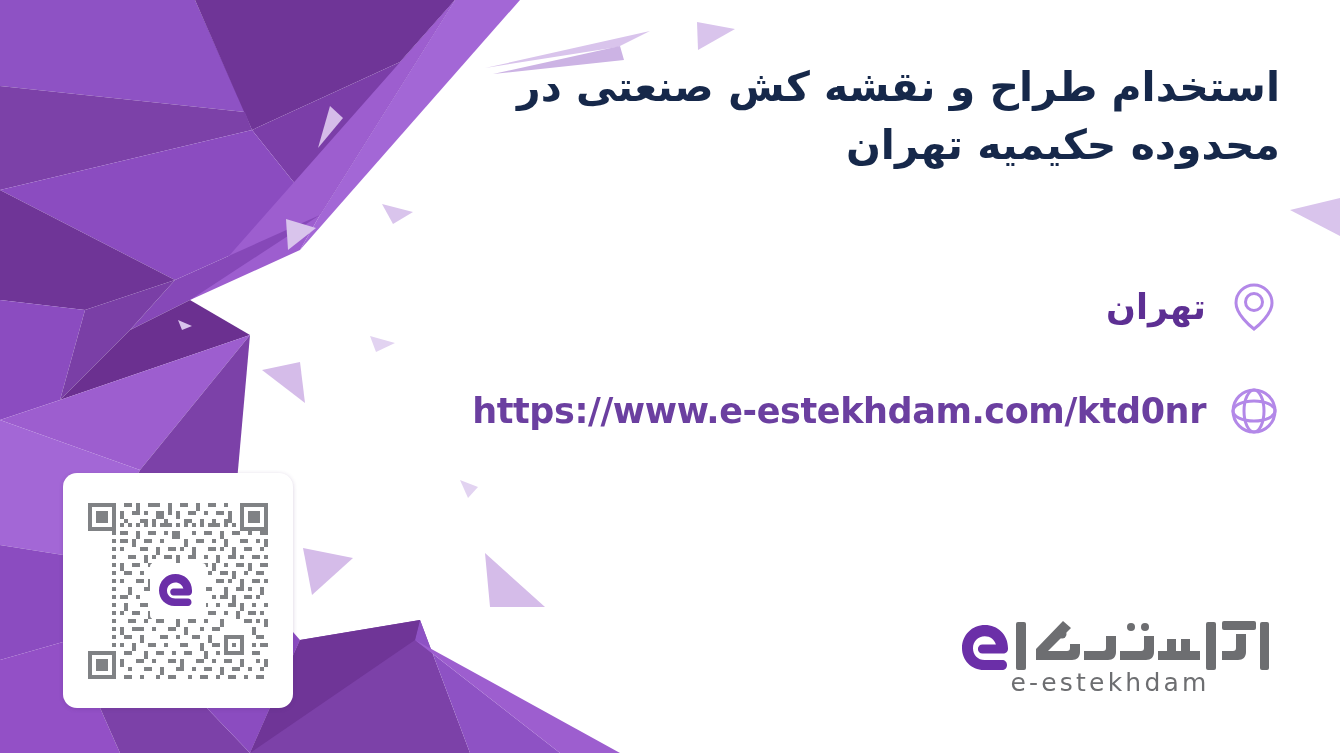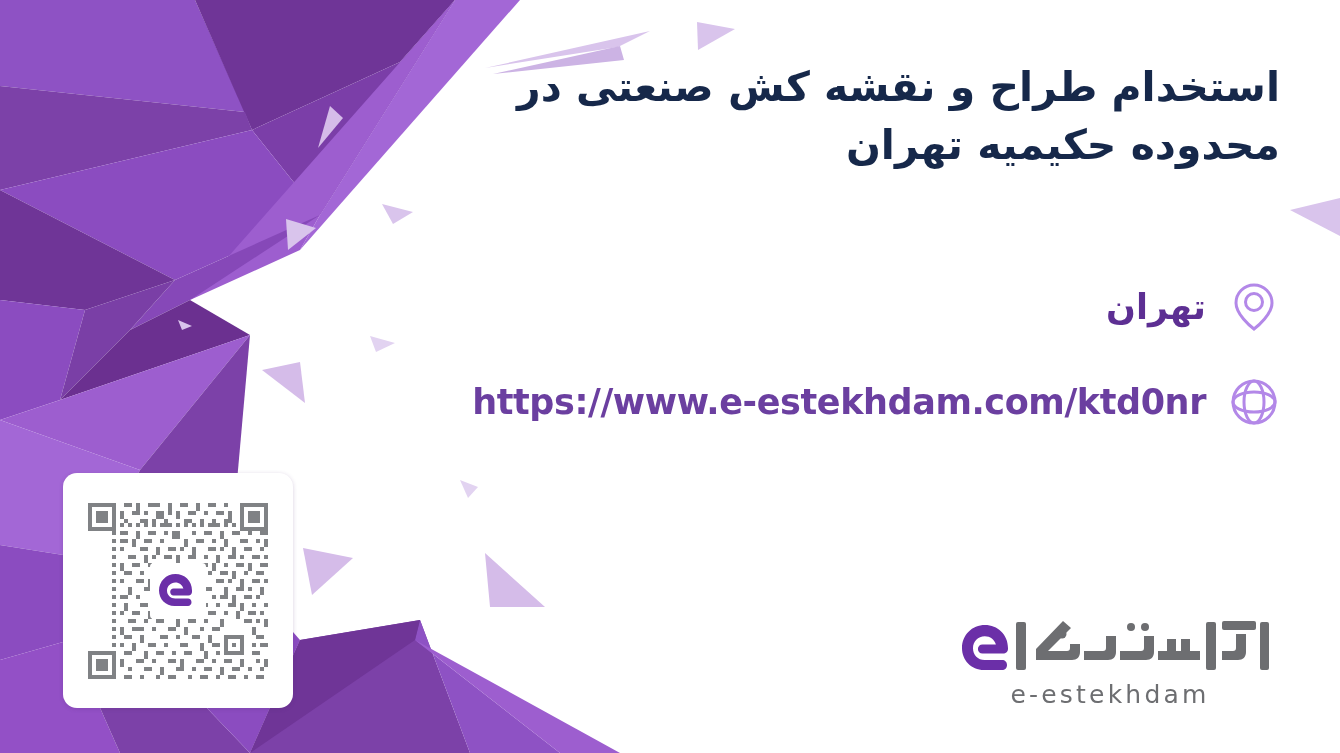--- a/index.html
+++ b/index.html
@@ -47,21 +47,21 @@
     direction:rtl;
     gap:22px;
   }
   #location-row{
     right:60px;
     top:277px;
     height:60px;
   }
   #url-row{
     right:60px;
-    top:372px;
+    top:381px;
     height:60px;
   }
   .meta-icon{
     flex:0 0 auto;
     width:52px;
     height:52px;
     display:flex;
     align-items:center;
     justify-content:center;
   }
@@ -115,21 +115,21 @@
     position:absolute;
     left:950px;
     top:612px;
     width:320px;
     height:108px;
   }
   #brand-mark{display:block;}
   #brand-sub{
     position:absolute;
     left:0;
-    top:68px;
+    top:56px;
     width:320px;
     text-align:center;
     color:#6d6e71;
     font-size:25px;
     letter-spacing:3.2px;
     direction:ltr;
     font-family:"DejaVu Sans","Liberation Sans",sans-serif;
   }
 </style>
 </head>

